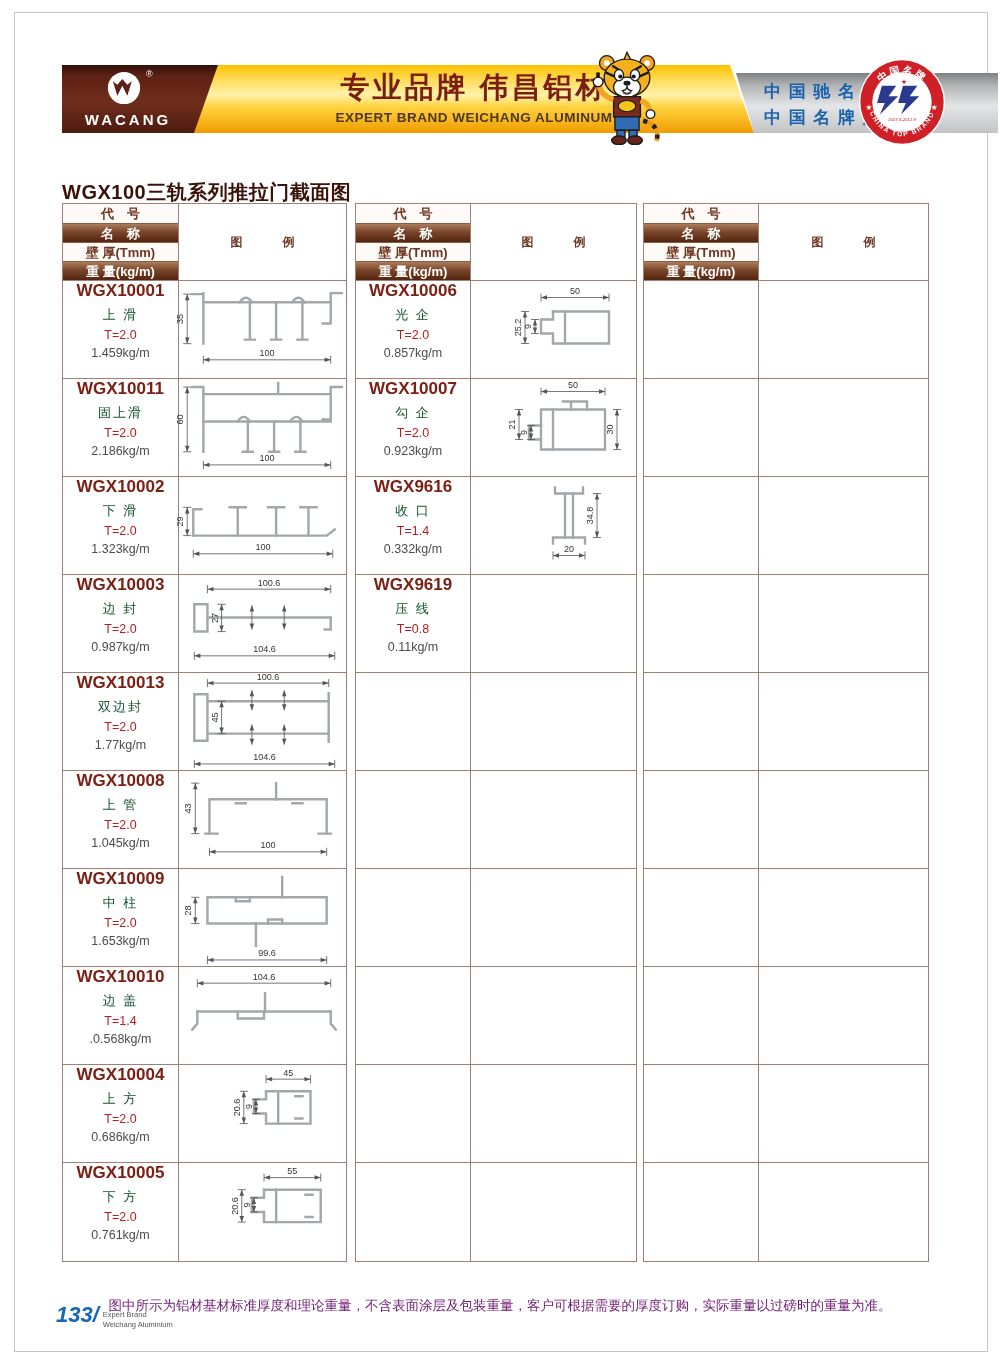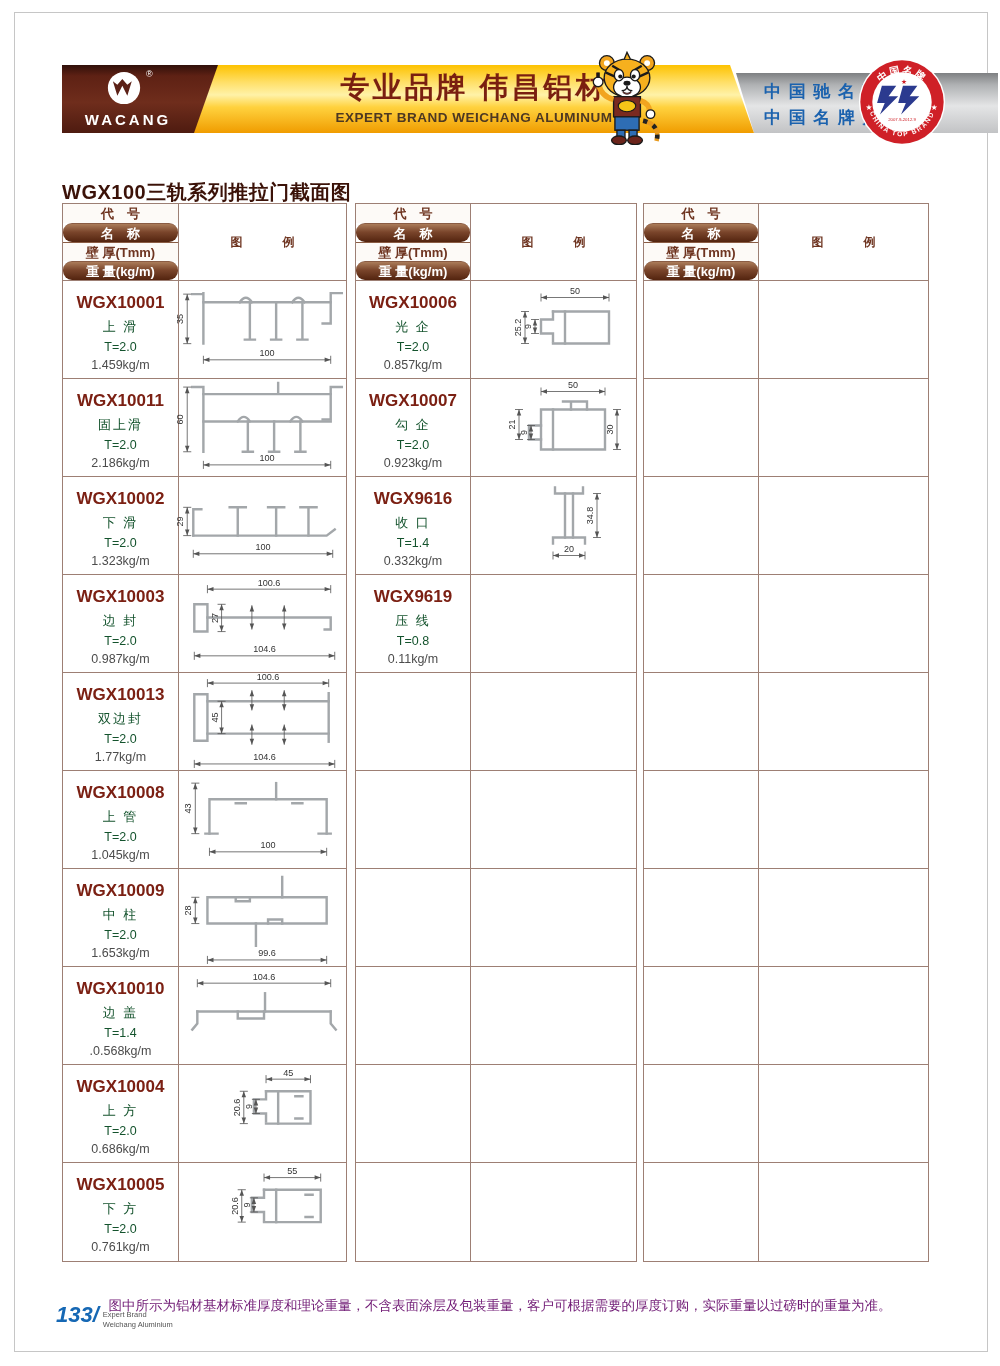--- a/index.html
+++ b/index.html
@@ -36,31 +36,31 @@
   
   .page-title{position:absolute;left:62px;top:166px;font-size:20px;font-weight:bold;
         color:#3b1208;letter-spacing:0.5px;}
 
   
   .ptable{position:absolute;top:203px;border:1px solid #9d7f74;background:#fff;box-sizing:border-box;}
   .thead{display:flex;height:77px;border-bottom:1px solid #9d7f74;box-sizing:border-box;}
   .hlabels{border-right:1px solid #9d7f74;box-sizing:border-box;display:flex;flex-direction:column;}
   .hrow{height:19px;line-height:19px;text-align:center;font-weight:bold;font-size:13px;box-sizing:border-box;white-space:nowrap;overflow:hidden;}
   .hrow.light{color:#6e3420;background:#fdfaf7;}
-  .hrow.dark{color:#fff;background:linear-gradient(180deg,#ab7c5a 0%,#7a452b 45%,#53240f 100%);border-radius:9px;}
+  .hrow.dark{color:#fff;background:linear-gradient(180deg,#ab7c5a 0%,#7a452b 45%,#53240f 100%);}
   .hrow + .hrow{border-top:1px solid #8a5c44;}
   .hrow:last-child{flex:1;}
   .hlegend{flex:1;display:flex;align-items:center;justify-content:center;font-size:12px;
         font-weight:bold;color:#6e3420;letter-spacing:14px;text-indent:14px;}
   .prow{display:flex;height:98px;border-bottom:1px solid #9d7f74;box-sizing:border-box;}
   .prow:last-child{border-bottom:none;}
-  .plabel{border-right:1px solid #9d7f74;box-sizing:border-box;text-align:center;padding-top:12px;}
+  .plabel{border-right:1px solid #9d7f74;box-sizing:border-box;text-align:center;padding-top:0;}
   .pcode{font-size:17px;font-weight:bold;color:#7b2013;}
   .pname{font-size:13px;color:#14532d;margin-top:5px;letter-spacing:2px;}
-  .pthick{font-size:12.5px;color:#14532d;margin-top:4px;}
+  .pthick{font-size:12.5px;color:#b91c1c;margin-top:4px;}
   .pweight{font-size:12.5px;color:#4c4c4c;margin-top:4px;}
   .pdiag{flex:1;position:relative;}
   .pdiag svg{width:100%;height:100%;overflow:visible;}
 
   .prof{fill:none;stroke:#a3a7aa;stroke-width:2.4;stroke-linecap:square;stroke-linejoin:miter;}
   .dim{fill:none;stroke:#555;stroke-width:0.8;}
   .arr{fill:#555;stroke:none;}
   .dtx{font-family:"Liberation Sans",sans-serif;font-size:9px;fill:#333;}
 
   

